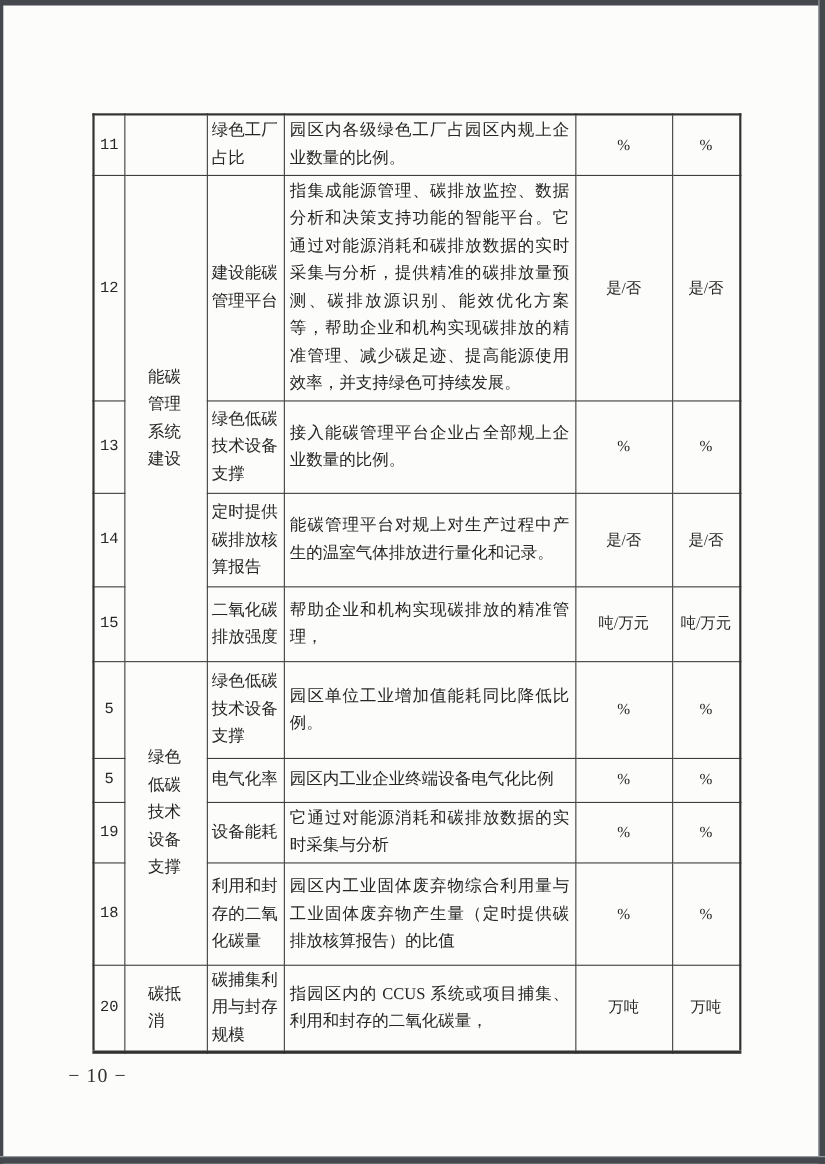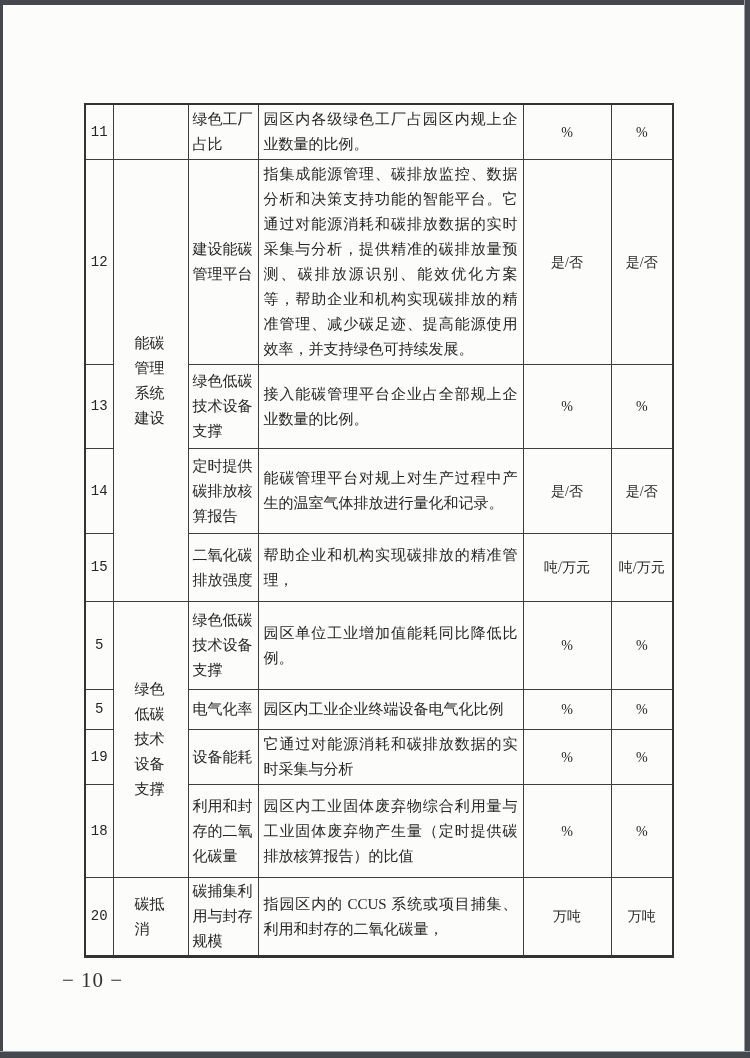--- a/index.html
+++ b/index.html
@@ -59,21 +59,21 @@
     margin-left: 28px;
   }
   td.unit {
     text-align: center;
     font-size: 14px;
   }
   .page-footer {
     position: absolute;
     left: 62px;
     top: 968px;
-    font-size: 21px;
+    font-size: 18px;
     color: #333333;
     letter-spacing: 1px;
   }
 </style>
 </head>
 <body>
 
 <div class="edge edge-top"></div>
 <div class="edge edge-left"></div>
 <div class="edge edge-right"></div>

